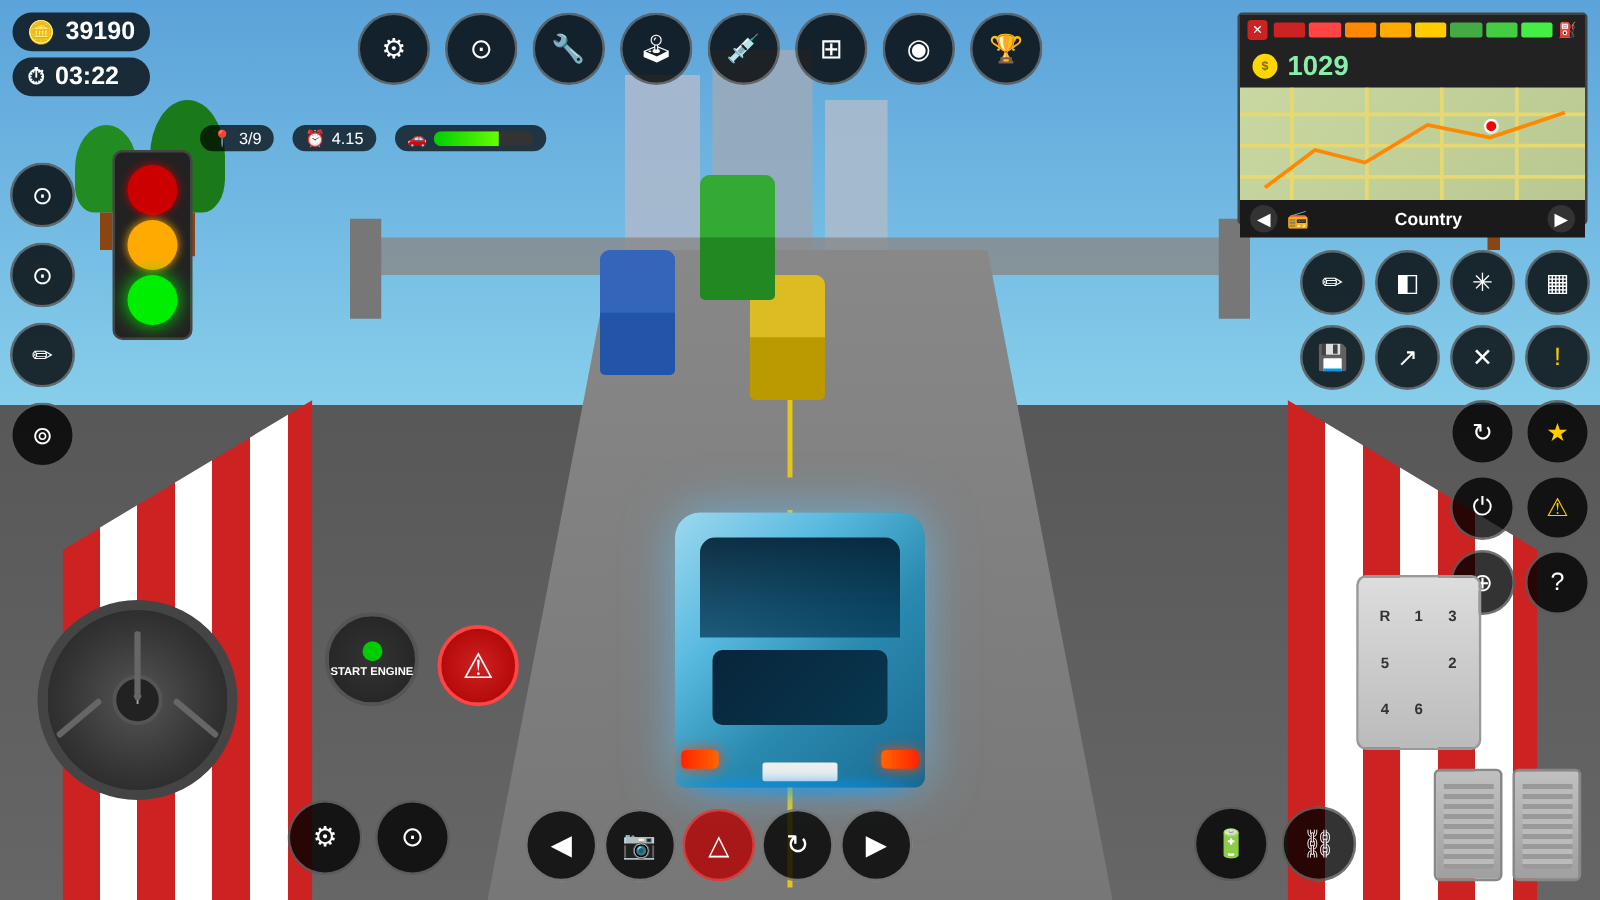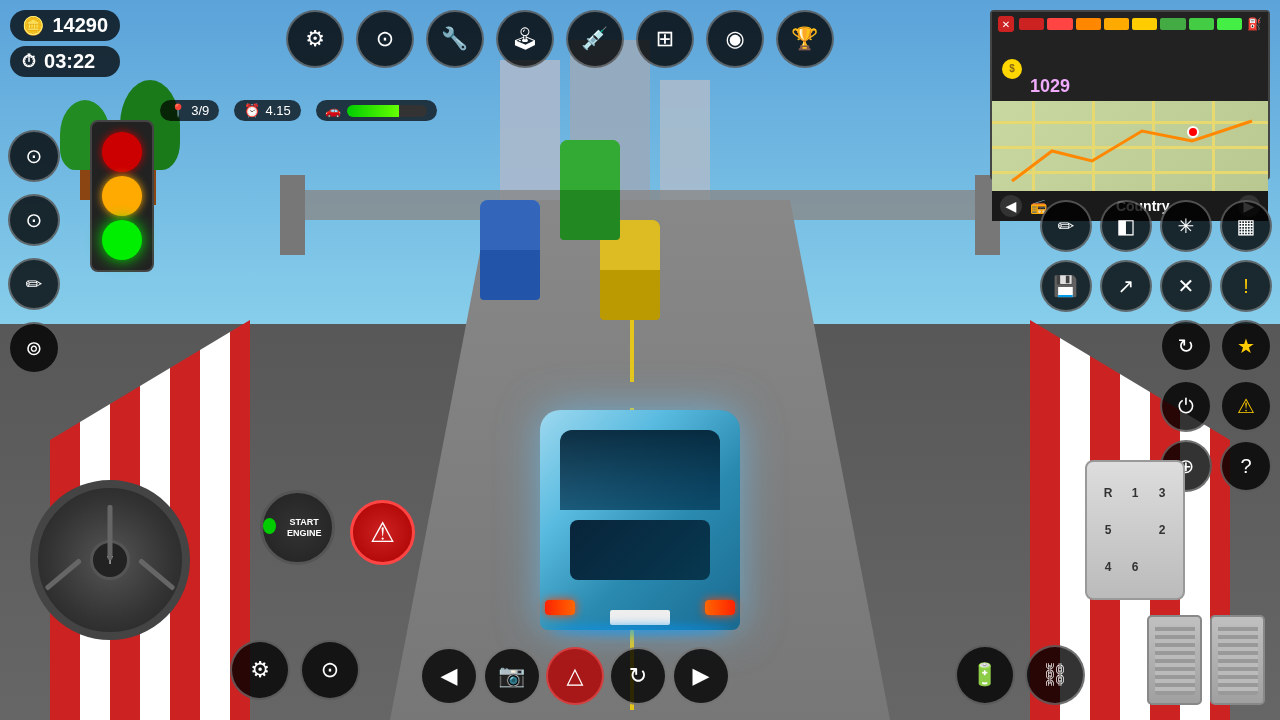--- a/index.html
+++ b/index.html
@@ -367,21 +367,21 @@
       position: absolute;
       bottom: 155px;
       left: 260px;
       z-index: 100;
       width: 75px;
       height: 75px;
       border-radius: 50%;
       background: radial-gradient(circle, #333 0%, #222 100%);
       border: 3px solid #555;
       display: flex;
-      flex-direction: row;
+      flex-direction: column;
       align-items: center;
       justify-content: center;
       cursor: pointer;
     }
 
     .engine-dot {
       width: 16px;
       height: 16px;
       background: #00cc00;
       border-radius: 50%;
@@ -617,21 +617,21 @@
       <div style="position:absolute;top:110px;left:30px;right:30px;height:60px;background:linear-gradient(135deg,rgba(0,20,40,0.9),rgba(0,40,60,0.8));border-radius:8px;"></div>
     </div>
 
     <div style="position:absolute;bottom:5px;left:20px;right:20px;height:10px;background:rgba(0,150,255,0.6);border-radius:50%;filter:blur(5px);"></div>
   </div>
 </div>
 
 <div id="stats-panel">
   <div class="stat-item">
     <span class="stat-icon">🪙</span>
-    <span>14290</span>
+    <span>39190</span>
   </div>
   <div class="stat-item">
     <span class="stat-icon">⏱</span>
     <span>03:22</span>
   </div>
 </div>
 
 <div id="hud-bar">
   <div class="hud-item">
     <span>📍</span>
@@ -670,21 +670,21 @@
       <div class="fuel-segment" style="background:#ffaa00;"></div>
       <div class="fuel-segment" style="background:#ffcc00;"></div>
       <div class="fuel-segment" style="background:#44aa44;"></div>
       <div class="fuel-segment" style="background:#44cc44;"></div>
       <div class="fuel-segment" style="background:#44ee44;"></div>
     </div>
     <span style="color:#666;font-size:12px;">⛽</span>
   </div>
   <div class="coins-row">
     <div class="coin-icon">$</div>
-    <span style="color:#f0abfc;font-size:18px;font-weight:bold;margin-top:36px;">1029</span>
+    <span style="color:#86efac;font-size:22px;font-weight:bold;">1029</span>
   </div>
   <div class="map-area">
 
     <div class="map-road-h" style="top:20px;left:0;right:0;"></div>
     <div class="map-road-h" style="top:45px;left:0;right:0;"></div>
     <div class="map-road-h" style="top:70px;left:0;right:0;"></div>
     <div class="map-road-v" style="left:40px;top:0;bottom:0;"></div>
     <div class="map-road-v" style="left:100px;top:0;bottom:0;"></div>
     <div class="map-road-v" style="left:160px;top:0;bottom:0;"></div>
     <div class="map-road-v" style="left:220px;top:0;bottom:0;"></div>

